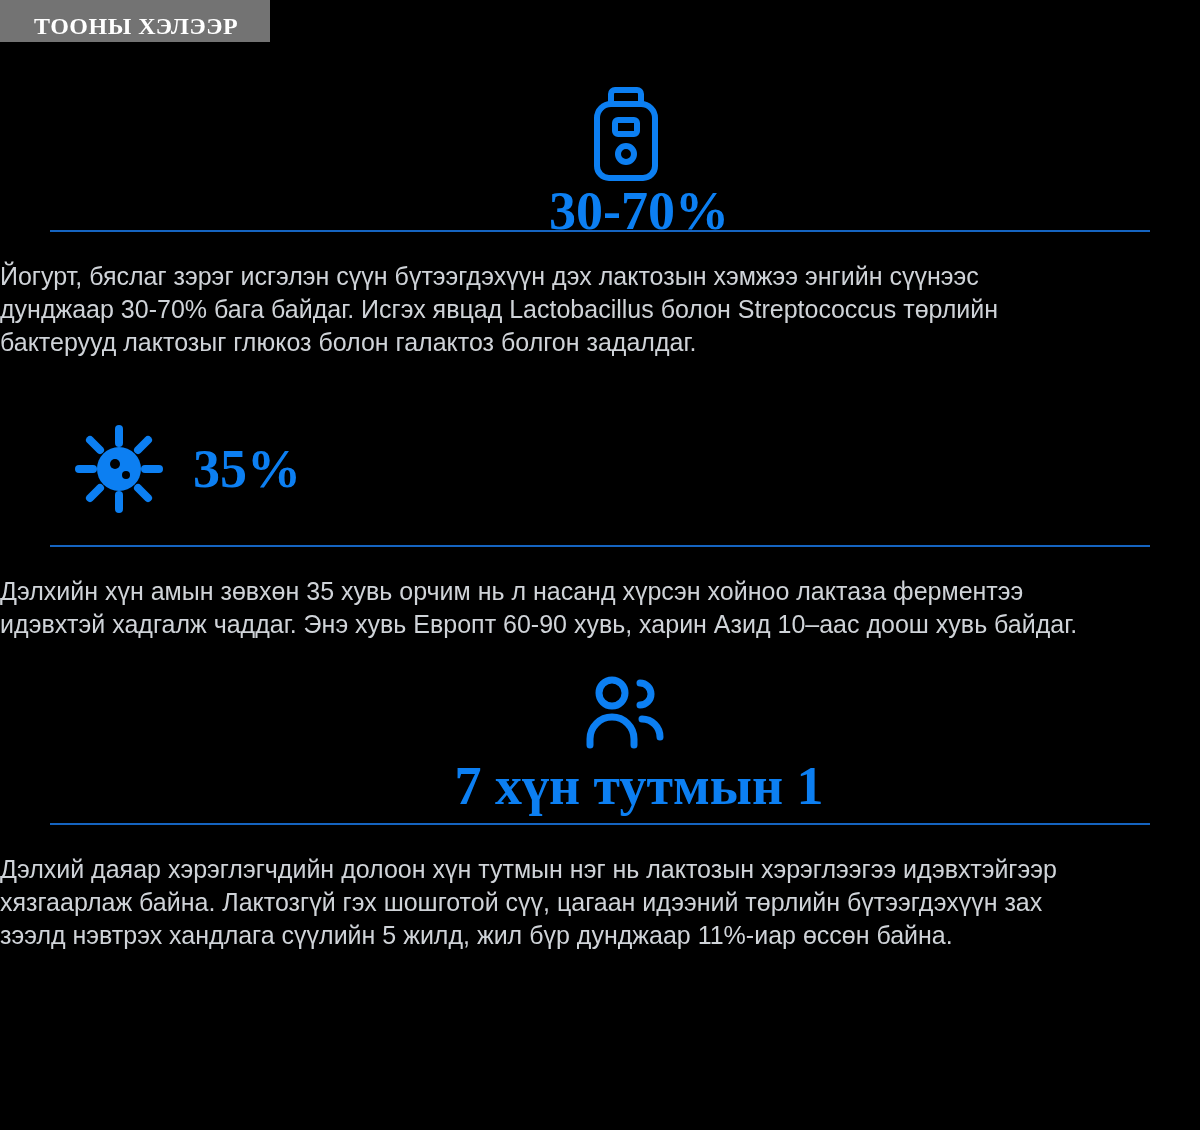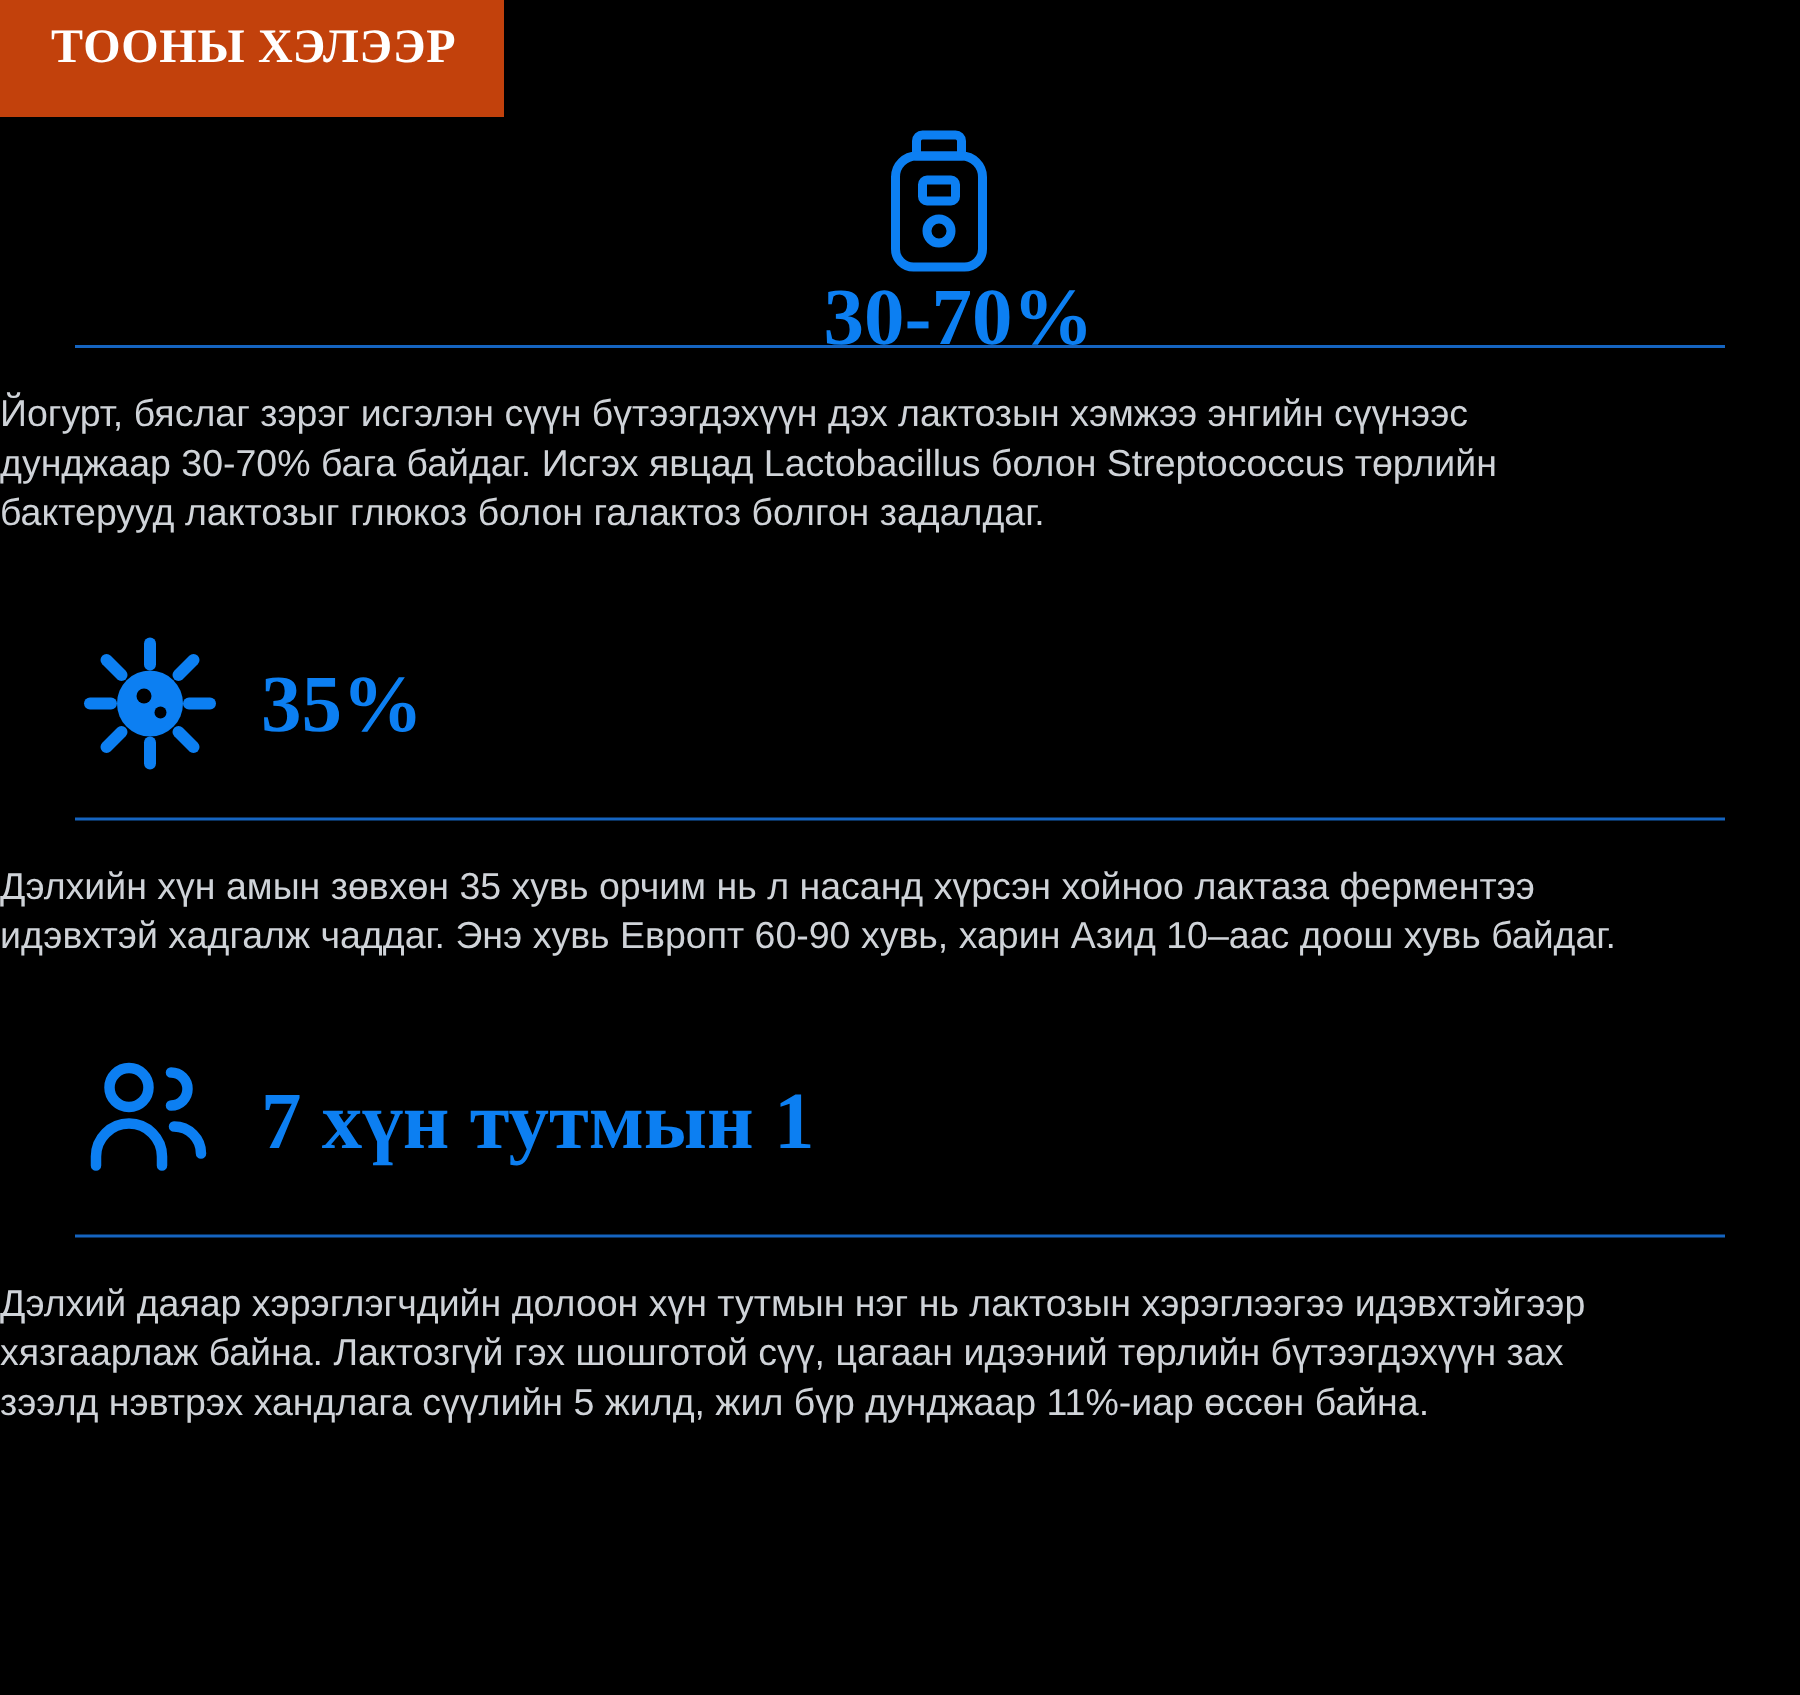--- a/index.html
+++ b/index.html
@@ -13,27 +13,27 @@
     position: relative;
     font-family: "Liberation Sans", sans-serif;
     overflow: hidden;
   }
 
   
   .header-tag {
     position: absolute;
     left: 0;
     top: 0;
-    background: #c2410c;
+    background: #737373;
     color: #ffffff;
     font-family: "Liberation Serif", serif;
     font-weight: bold;
-    font-size: 32px;
+    font-size: 24px;
     letter-spacing: 0.5px;
-    padding: 14px 32px 32px 34px;
+    padding: 14px 32px 4px 34px;
     line-height: 1;
     white-space: nowrap;
   }
 
   
   .content {
     position: absolute;
     left: 0;
     top: 76px;
     width: 1200px;
@@ -81,23 +81,23 @@
     color: #cfd3d8;
     font-size: 25px;
     line-height: 33px;
     padding: 28px 108px 0 0;
     margin: 0 0 0 0;
   }
 
   
   .block-1 .stat-head { height: 154px; padding-top: 8px; flex-direction: column; }
   .block-1 .stat-desc { padding-bottom: 34px; }
-  .block-2 .stat-head { height: 152px; }
+  .block-2 .stat-head { height: 152px; margin-left: 19px; }
   .block-2 .stat-desc { padding-bottom: 30px; }
-  .block-3 .stat-head { height: 152px; }
+  .block-3 .stat-head { height: 152px; flex-direction: column; }
   .block-3 .stat-desc { padding-bottom: 0; }
 </style>
 </head>
 <body>
 
 <div class="header-tag">ТООНЫ ХЭЛЭЭР</div>
 
 <div class="content">
 
   <div class="stat-block block-1">

